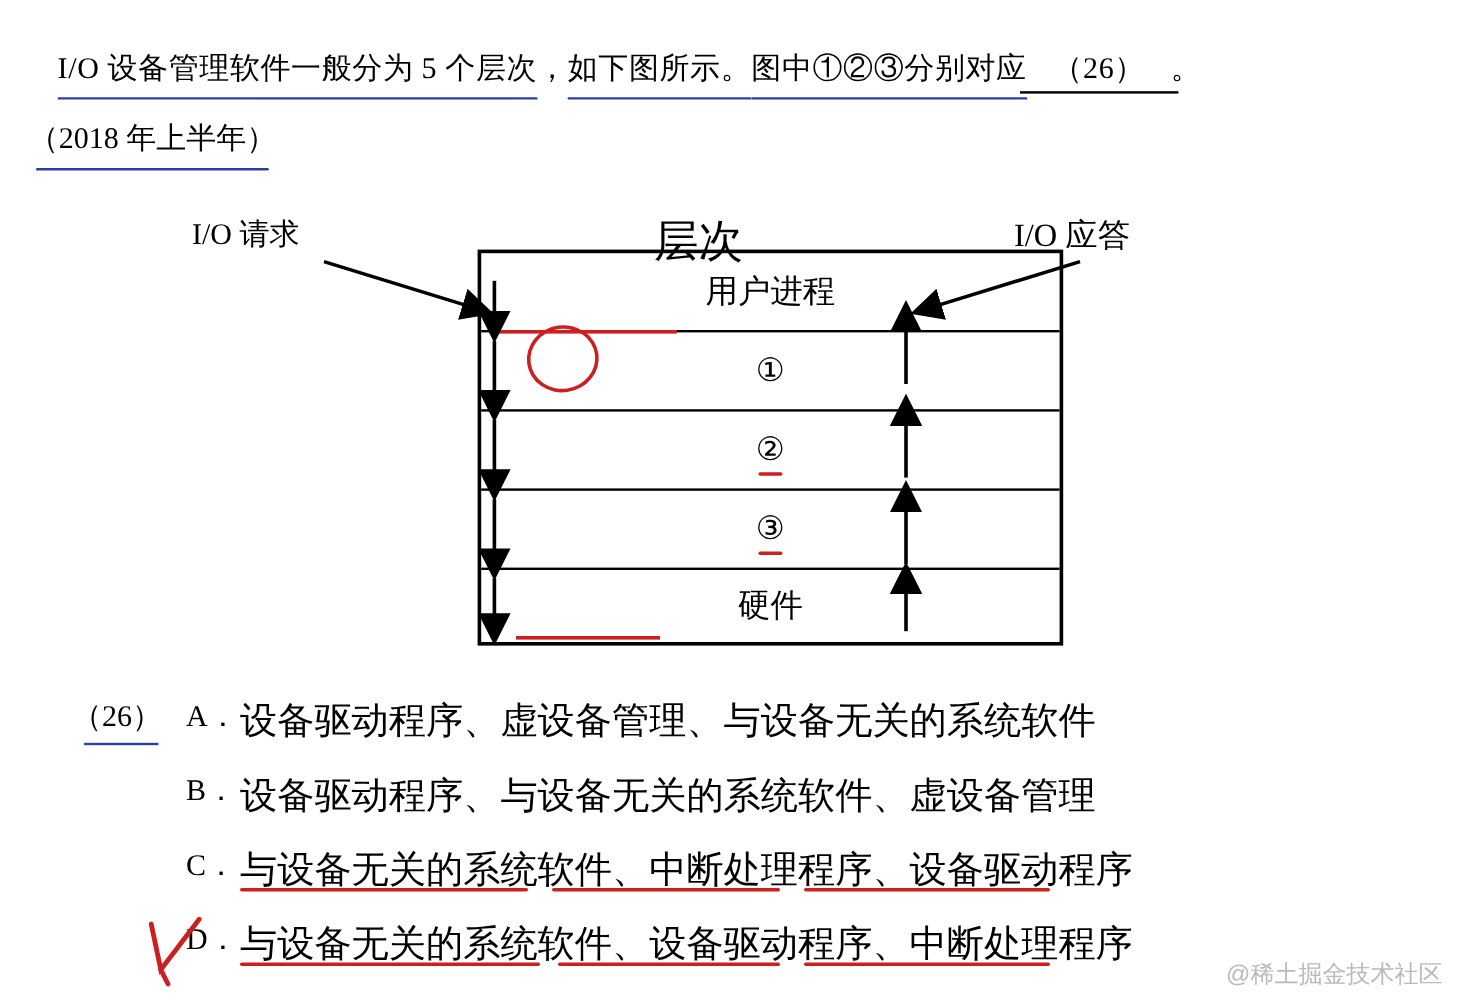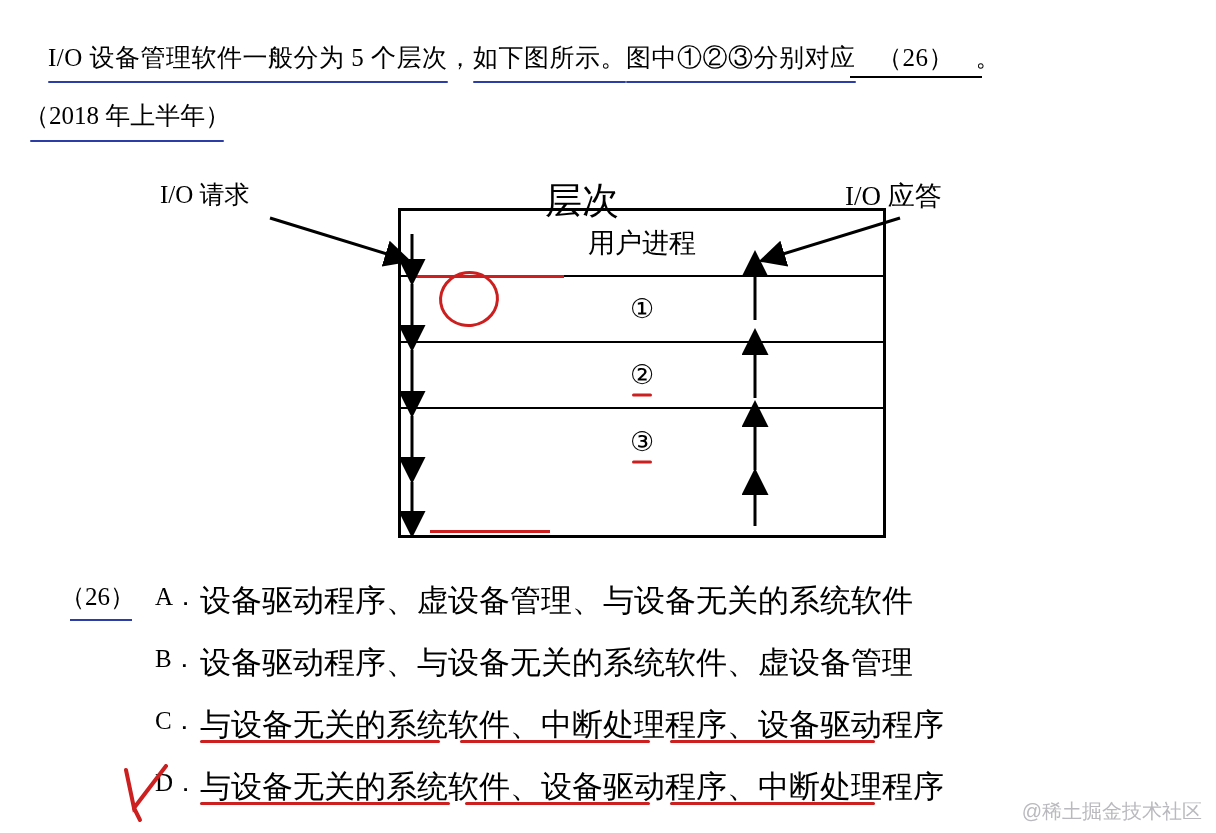--- a/index.html
+++ b/index.html
@@ -263,20 +263,23 @@
     </div>
     <div class="row" style="top:66px; height:66px;">
       <span class="row-label circled">①</span>
     </div>
     <div class="row" style="top:132px; height:66px;">
       <span class="row-label circled red-under">②</span>
     </div>
     <div class="row" style="top:198px; height:66px;">
       <span class="row-label circled red-under">③</span>
     </div>
+    <div class="row" style="top:264px; height:60px; border-bottom:none;">
+      <span class="row-label">硬件</span>
+    </div>
   </div>
 
   <div class="red-under-user"></div>
   <div class="red-circle"></div>
   <div class="red-under-hard"></div>
 
   <svg class="overlay" viewBox="0 0 900 390">
     <defs>
       <marker id="ah" markerWidth="9" markerHeight="9" refX="5" refY="4.5" orient="auto">
         <path d="M0,0 L9,4.5 L0,9 z" fill="#000"></path>

